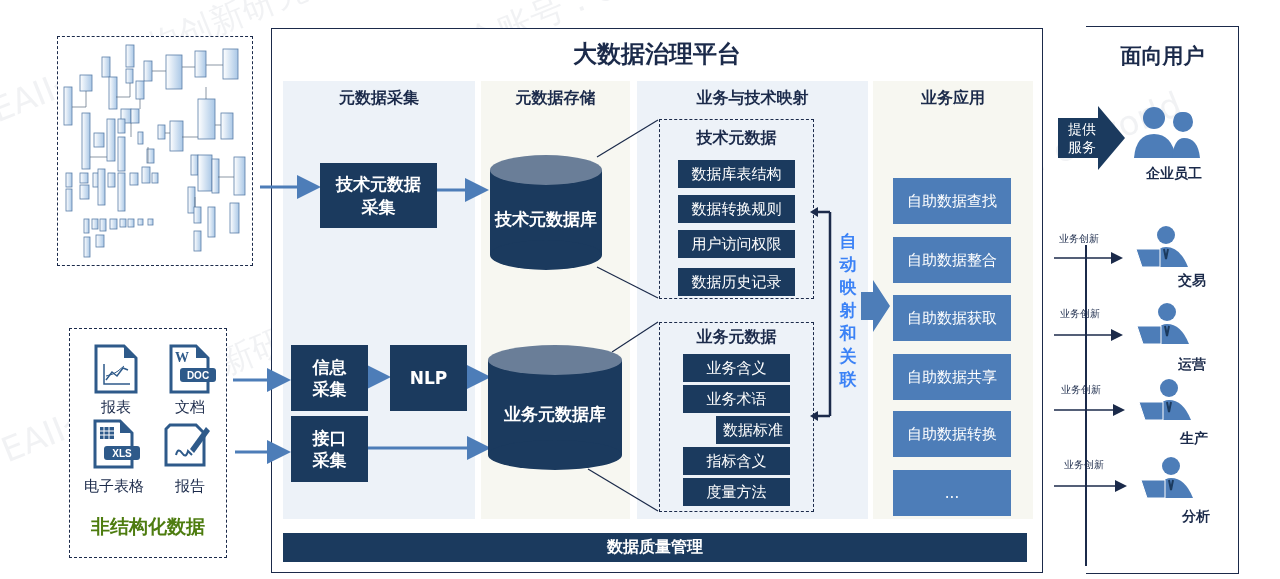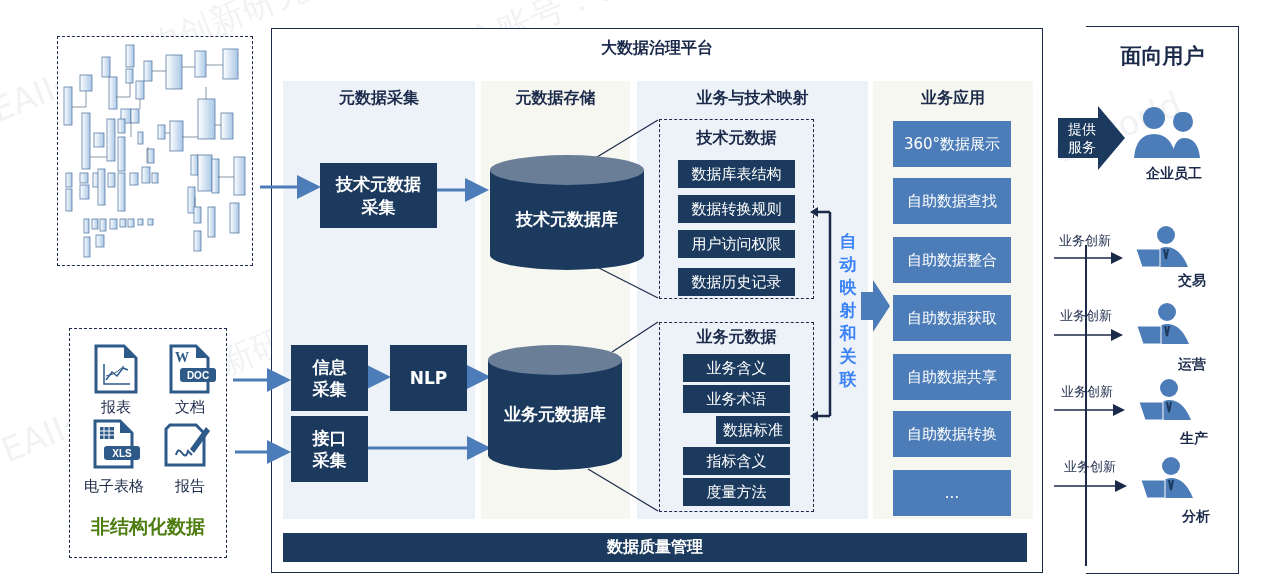--- a/index.html
+++ b/index.html
@@ -9,35 +9,35 @@
   .dark { background: #1b3a5e; color: #fff; }
   .center { display: flex; align-items: center; justify-content: center; text-align: center; }
   .bold { font-weight: bold; }
   .dashed { border: 1.5px dashed #1b2a4a; }
 
   
   .wm { position: absolute; color: rgba(120,130,150,0.10); font-size: 34px; transform: rotate(-22deg); white-space: nowrap; pointer-events: none; }
 
   
   #platform { left: 271px; top: 28px; width: 772px; height: 545px; border: 1.5px solid #1b2a4a; background: #fff; }
-  #platform-title { left: 271px; top: 38px; width: 772px; font-size: 16px; font-weight: bold; color: #1b2a4a; text-align: center; }
+  #platform-title { left: 271px; top: 38px; width: 772px; font-size: 24px; font-weight: bold; color: #1b2a4a; text-align: center; }
   .col { top: 81px; height: 438px; }
   .col-title { font-size: 16px; font-weight: bold; color: #1b2a4a; text-align: center; position: absolute; width: 100%; top: 7px; }
 
   .cyl { position: absolute; }
   .cyl-body { position: absolute; left: 0; right: 0; background: #1b3a5e; }
   .cyl-top { position: absolute; left: 0; right: 0; border-radius: 50%; background: #6a7e98; }
   .cyl-bot { position: absolute; left: 0; right: 0; border-radius: 50%; background: #1b3a5e; }
   .cyl-label { position: absolute; left: 0; right: 0; color: #fff; font-weight: bold; font-size: 17px; text-align: center; }
 
   .meta-item { position: absolute; left: 18px; right: 18px; height: 28px; font-size: 15px; color: #fff; background: #1b3a5e; display: flex; align-items: center; justify-content: center; }
   .app-item { position: absolute; left: 20px; width: 118px; height: 46px; background: #4d7db8; color: #fff; font-size: 15px; display: flex; align-items: center; justify-content: center; }
 
   .person-label { position: absolute; font-size: 14px; font-weight: bold; color: #1b2a4a; text-align: right; width: 80px; }
-  .innov-label { position: absolute; font-size: 13px; color: #1b2a4a; }
+  .innov-label { position: absolute; font-size: 10px; color: #1b2a4a; }
 </style>
 </head>
 <body>
 
 <div class="wm" style="left:-20px; top:20px;">EAII企业架构创新研究院</div>
 <div class="wm" style="left:360px; top:-10px;">微信公众账号：eaworld</div>
 <div class="wm" style="left:380px; top:200px;">EAII企业架构创新研究院</div>
 <div class="wm" style="left:-10px; top:360px;">EAII企业架构创新研究院</div>
 <div class="wm" style="left:640px; top:340px;">微信公众账号：eaworld</div>
 <div class="wm" style="left:820px; top:150px;">微信公众账号：eaworld</div>
@@ -235,21 +235,21 @@
 </svg>
 
 <div class="abs dark center bold" style="left:320px; top:163px; width:117px; height:65px; font-size:17px; white-space:pre-line; line-height:1.3;">技术元数据
 采集</div>
 <div class="abs dark center bold" style="left:291px; top:345px; width:77px; height:66px; font-size:17px; white-space:pre-line; line-height:1.3;">信息
 采集</div>
 <div class="abs dark center bold" style="left:390px; top:345px; width:77px; height:66px; font-size:17px;">NLP</div>
 <div class="abs dark center bold" style="left:291px; top:416px; width:77px; height:66px; font-size:17px; white-space:pre-line; line-height:1.3;">接口
 采集</div>
 
-<div class="cyl" style="left:490px; top:155px; width:154px; height:115px;">
+<div class="cyl" style="left:490px; top:155px; width:112px; height:115px;">
   <div class="cyl-body" style="top:15px; height:85px;"></div>
   <div class="cyl-bot" style="top:85px; height:30px;"></div>
   <div class="cyl-top" style="top:0; height:30px;"></div>
   <div class="cyl-label" style="top:53px;">技术元数据库</div>
 </div>
 <div class="cyl" style="left:488px; top:345px; width:134px; height:125px;">
   <div class="cyl-body" style="top:15px; height:95px;"></div>
   <div class="cyl-bot" style="top:95px; height:30px;"></div>
   <div class="cyl-top" style="top:0; height:30px;"></div>
   <div class="cyl-label" style="top:58px;">业务元数据库</div>
@@ -268,21 +268,20 @@
   <div class="meta-item" style="top:31px; left:23px; right:23px;">业务含义</div>
   <div class="meta-item" style="top:62px; left:23px; right:23px;">业务术语</div>
   <div class="meta-item" style="top:93px; left:23px; right:23px;margin-left:33px;">数据标准</div>
   <div class="meta-item" style="top:124px; left:23px; right:23px;">指标含义</div>
   <div class="meta-item" style="top:155px; left:23px; right:23px;">度量方法</div>
 </div>
 
 <div class="abs bold" style="left:838px; top:230px; width:20px; font-size:17px; line-height:23px; color:#3b82f6; word-break:break-all; text-align:center;">自动映射和关联</div>
 
 <div class="abs" style="left:873px; top:81px; width:160px; height:438px;">
-  <div class="app-item" style="top:40px;">360°数据展示</div>
   <div class="app-item" style="top:97px;">自助数据查找</div>
   <div class="app-item" style="top:156px;">自助数据整合</div>
   <div class="app-item" style="top:214px;">自助数据获取</div>
   <div class="app-item" style="top:273px;">自助数据共享</div>
   <div class="app-item" style="top:330px;">自助数据转换</div>
   <div class="app-item" style="top:389px;">...</div>
 </div>
 
 <div class="abs dark center bold" style="left:283px; top:533px; width:744px; height:29px; font-size:16px;">数据质量管理</div>
 

